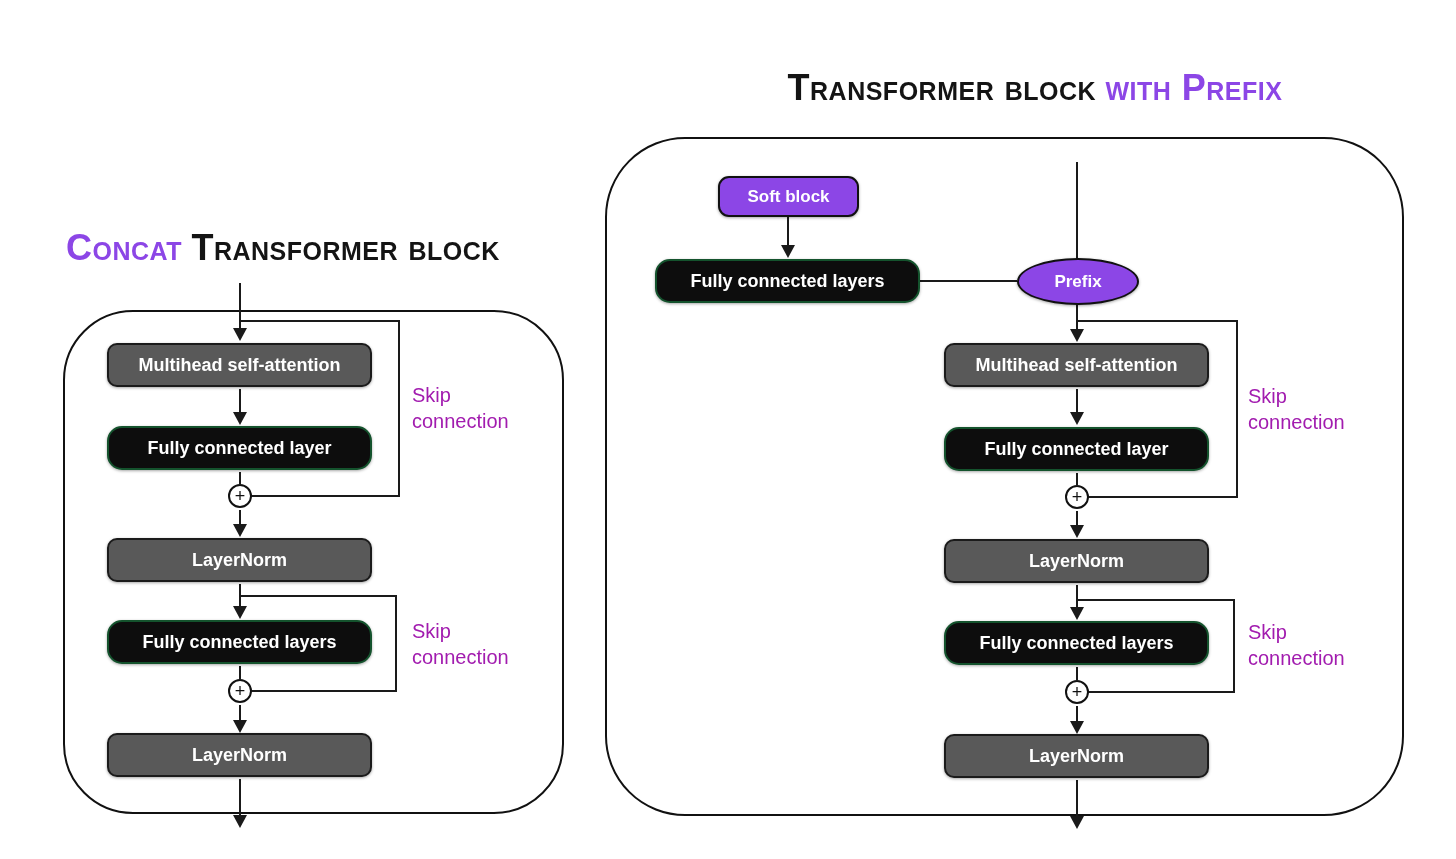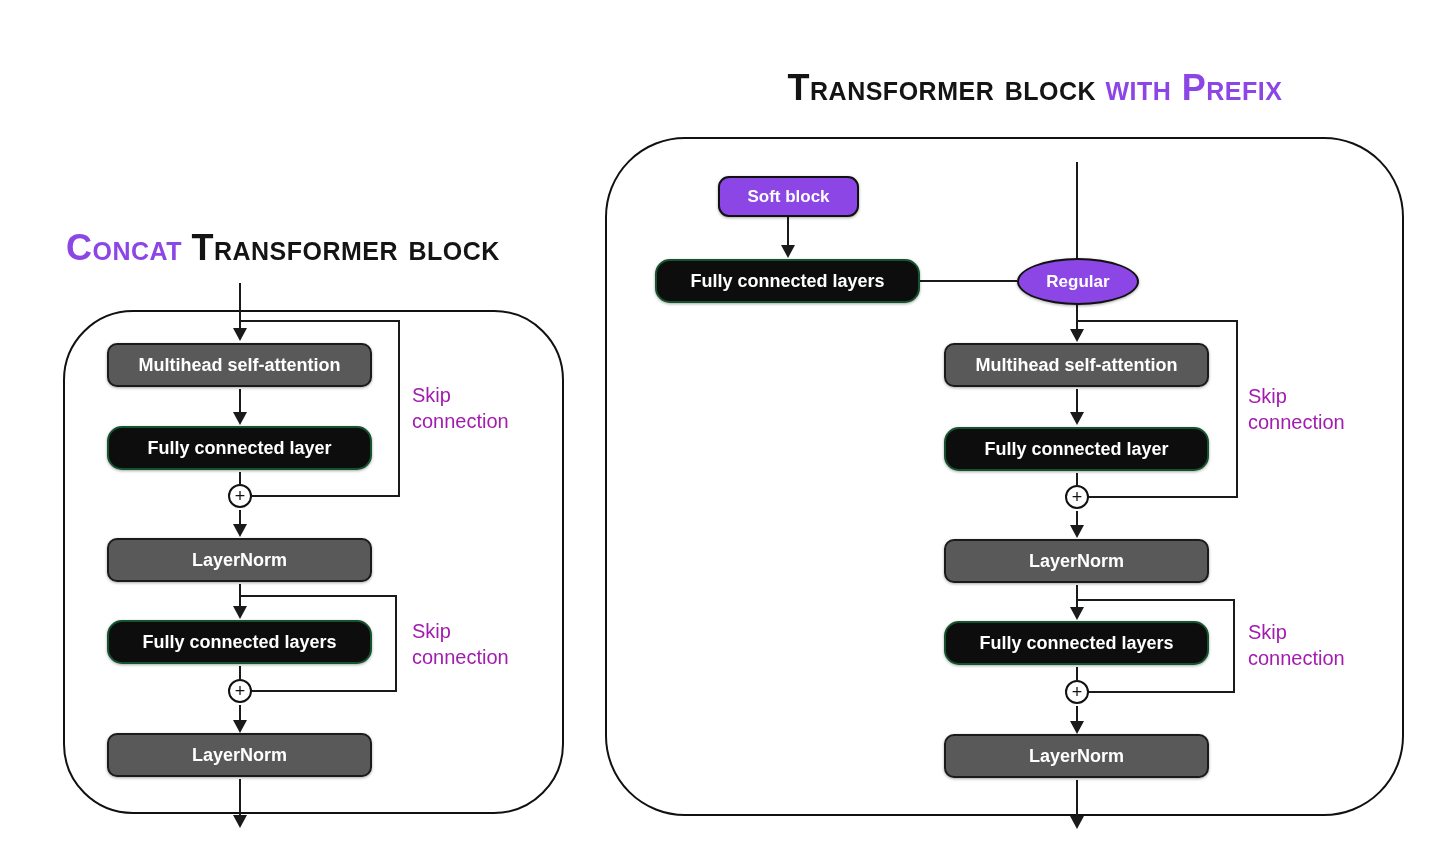--- a/index.html
+++ b/index.html
@@ -155,21 +155,21 @@
   <div class="vline" style="left:1076px;top:780px;height:37px;"></div>
   <div class="arrowhead" style="left:1070px;top:816px;"></div>
 
   <div class="node purplebox small" style="left:718px;top:176px;">
     <span>Soft block</span>
   </div>
   <div class="node blackbox" style="left:655px;top:259px;">
     <span>Fully connected layers</span>
   </div>
   <div class="node purplebox ellipse" style="left:1017px;top:258px;">
-    <span>Regular</span>
+    <span>Prefix</span>
   </div>
   <div class="node gray" style="left:944px;top:343px;">
     <span>Multihead self-attention</span>
   </div>
   <div class="node blackbox" style="left:944px;top:427px;">
     <span>Fully connected layer</span>
   </div>
   <div class="plus-node" style="left:1065px;top:485px;">
     <span>+</span>
   </div>

